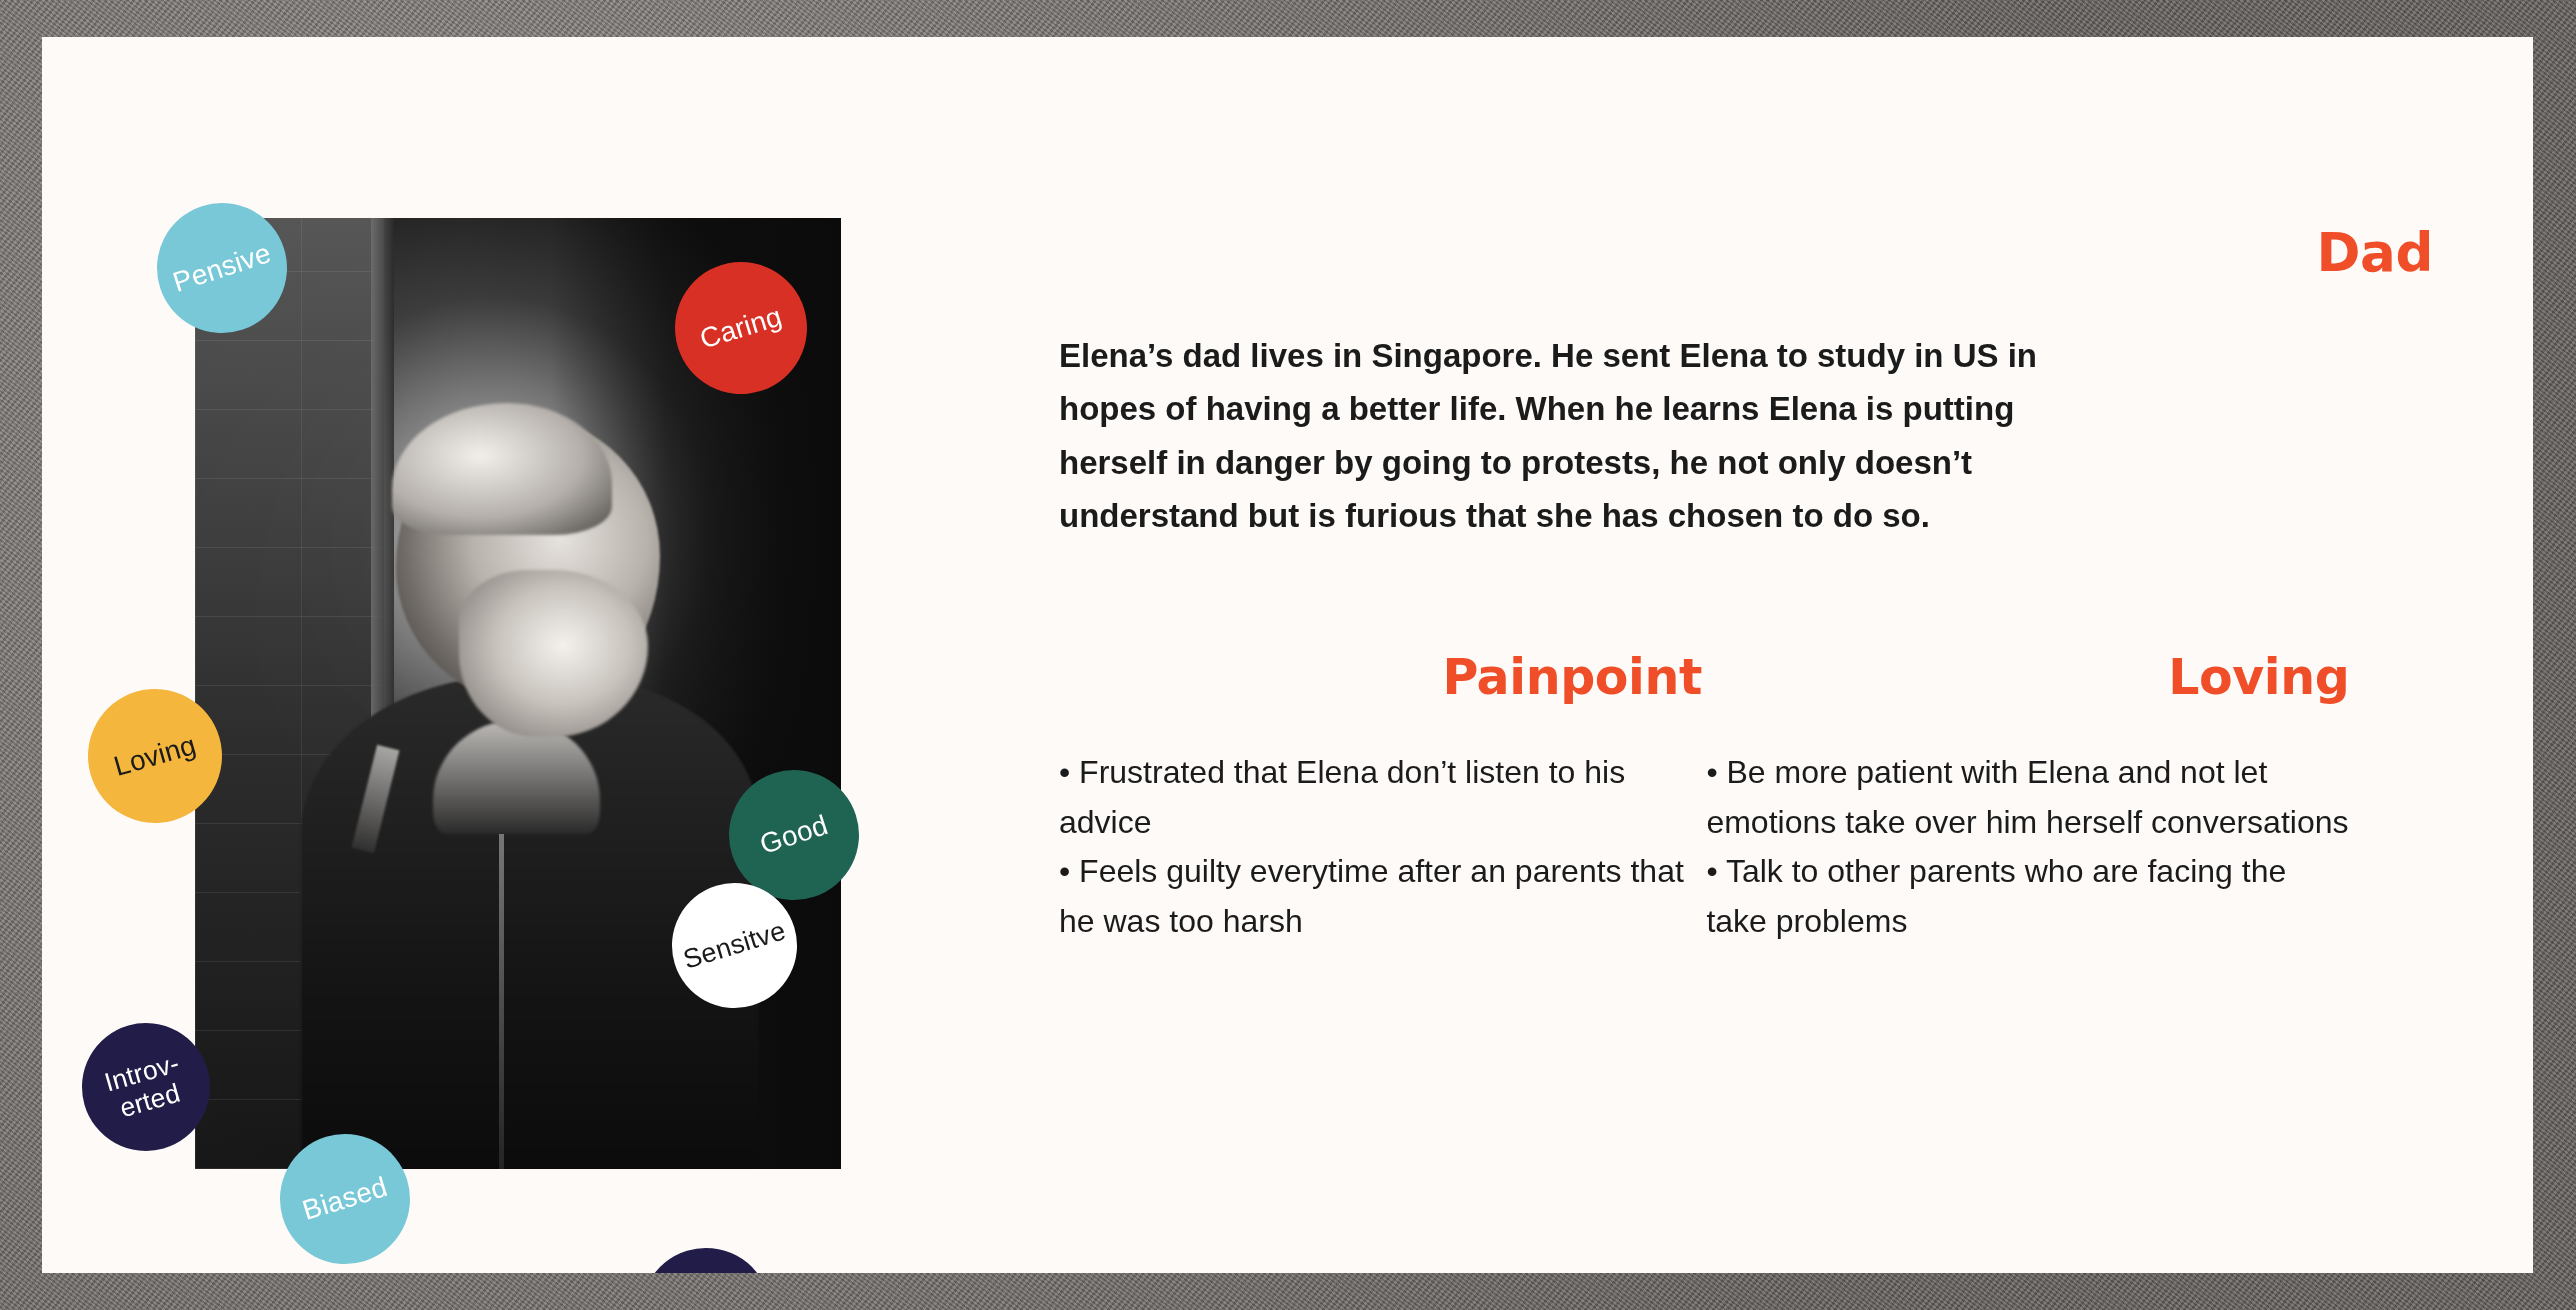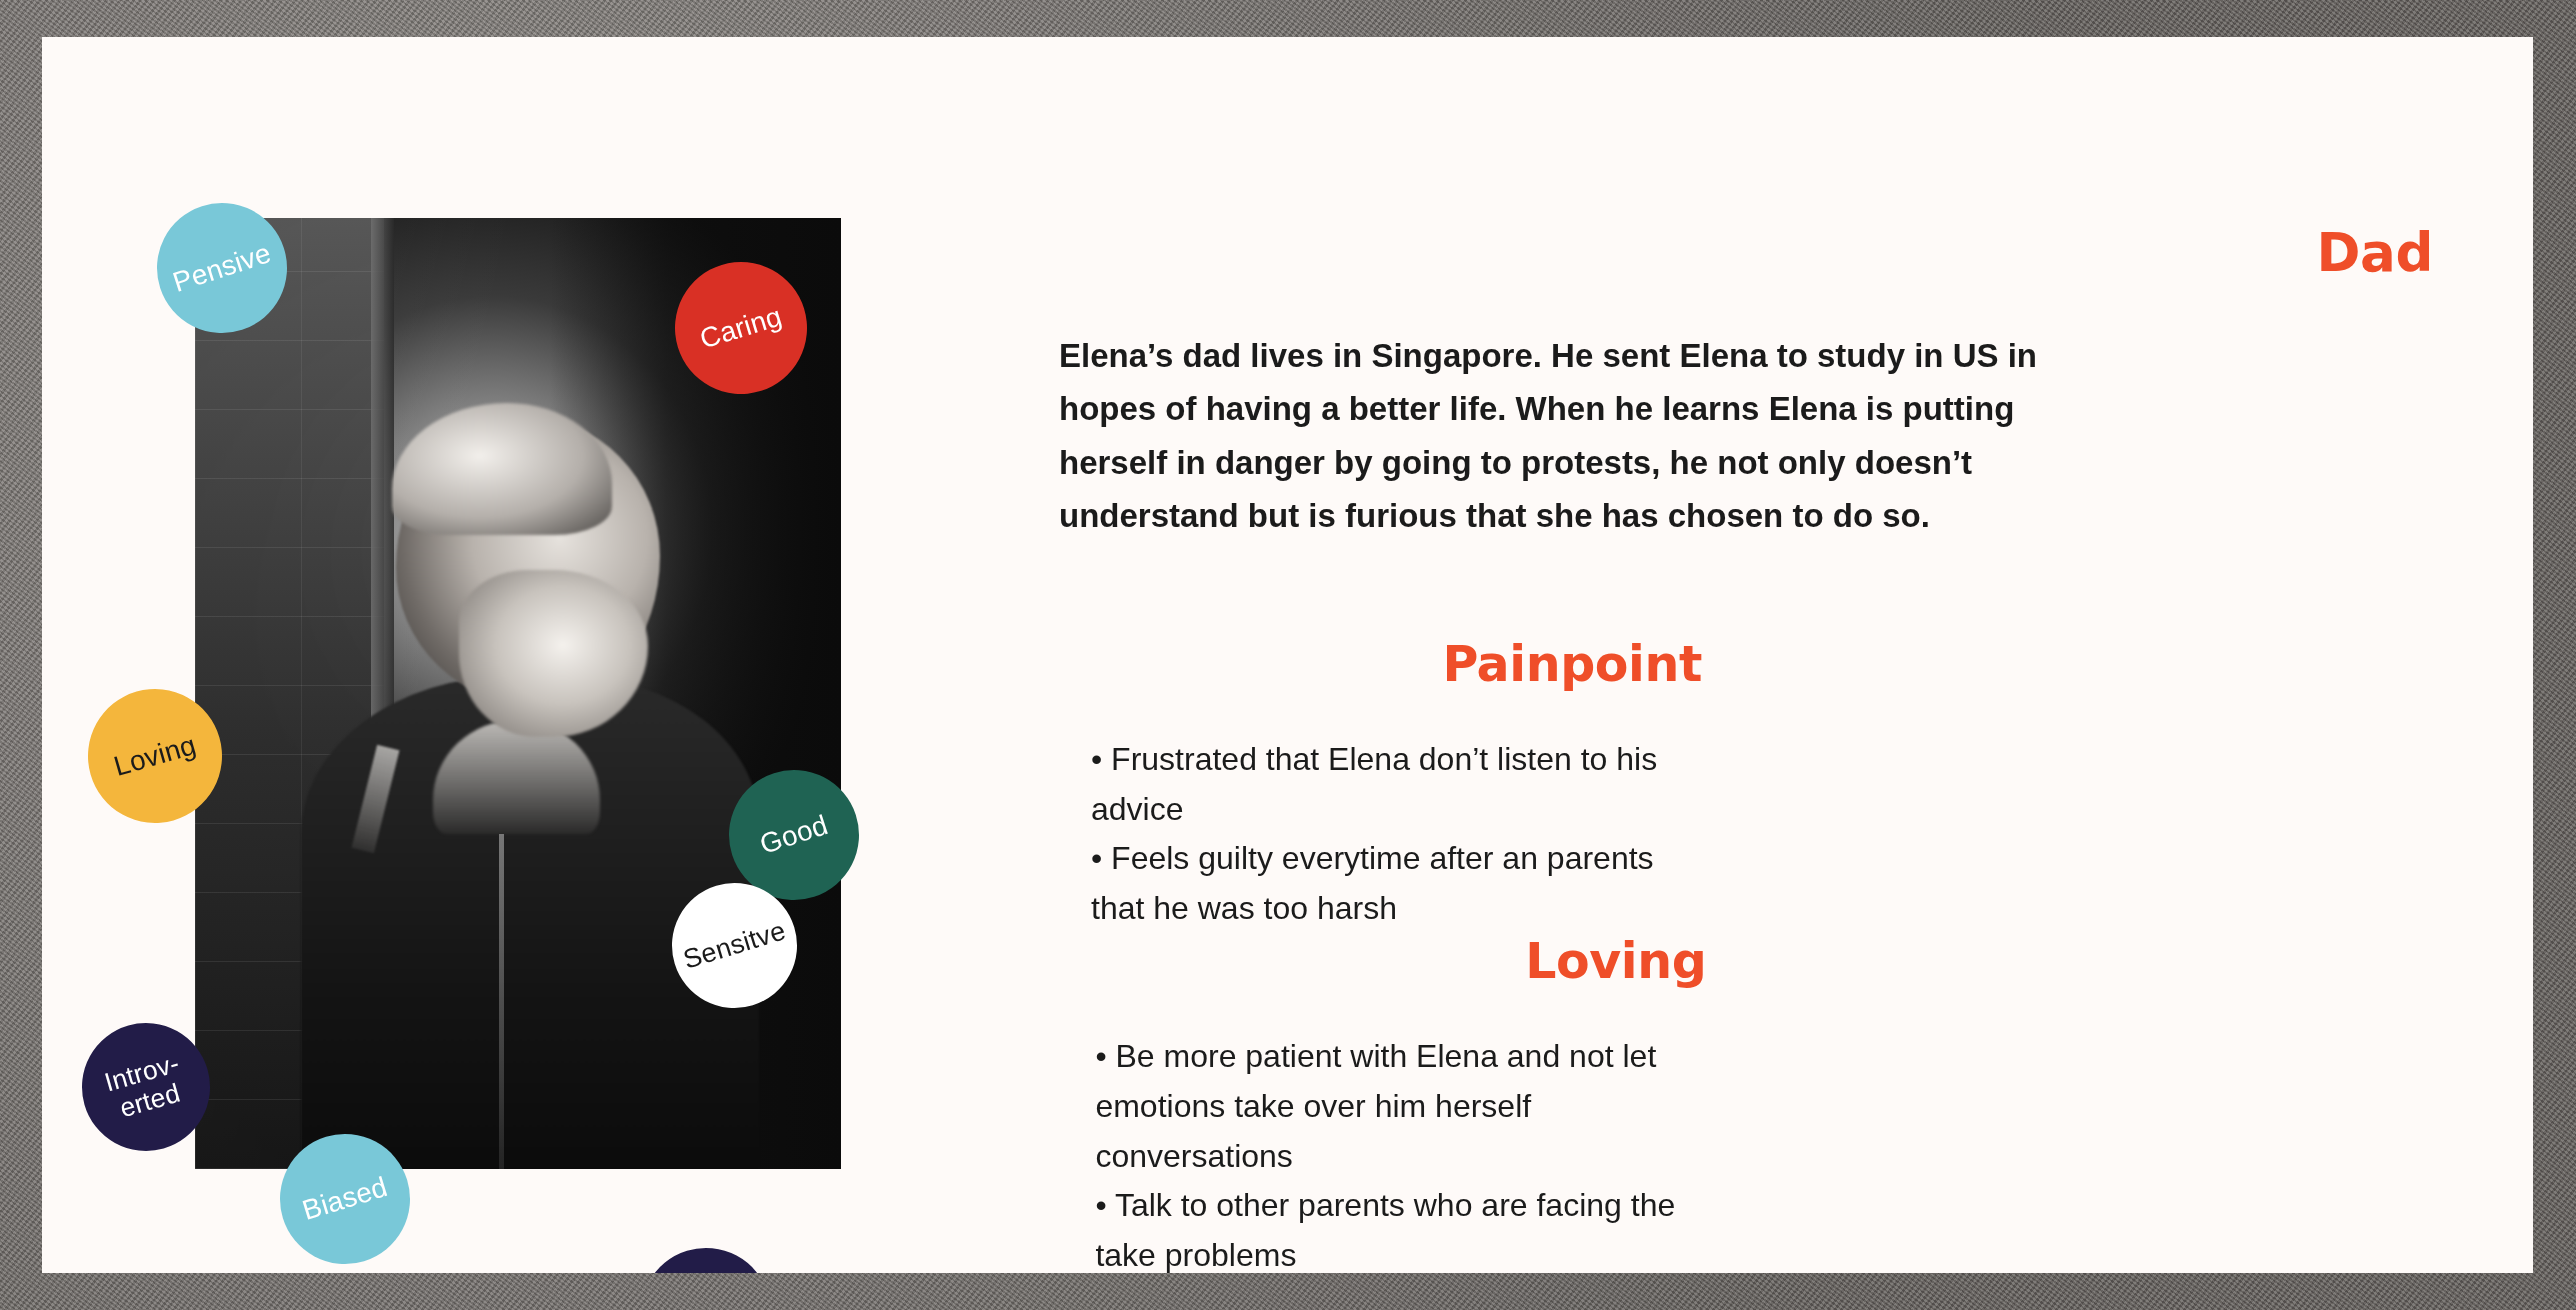--- a/index.html
+++ b/index.html
@@ -158,39 +158,37 @@
   #intro {
     margin-top: 46px;
     font-size: 33px;
     line-height: 1.62;
     color: #1b1b1b;
     width: 1039px;
     font-weight: bold;
   }
   #cols {
     position: absolute;
-    top: 414px;
+    top: 427px;
     left: 0;
     width: 1374px;
     display: flex;
-    flex-direction: column;
   }
   .col { width: 643px; }
   .col.right-col { margin-left: 4.4px; }
   .col h2 {
     margin: 0;
     font-size: 49px;
     letter-spacing: -0.4px;
   }
   .bullets {
     margin-top: 42px;
     font-size: 32px;
     line-height: 1.55;
     color: #1b1b1b;
-    margin-left: 32px;
   }
   .bullets .b { display: block; }
 </style>
 </head>
 <body>
 
 <div id="frame"></div>
 
 <div id="slide">
 

